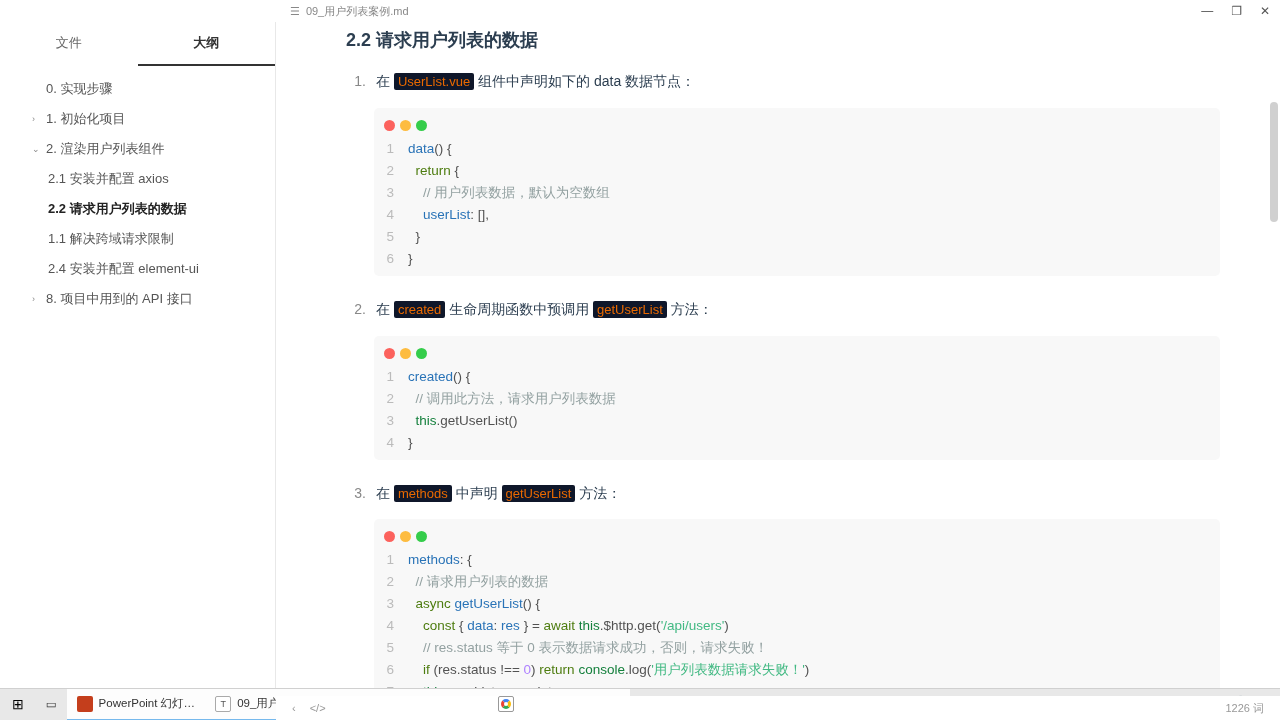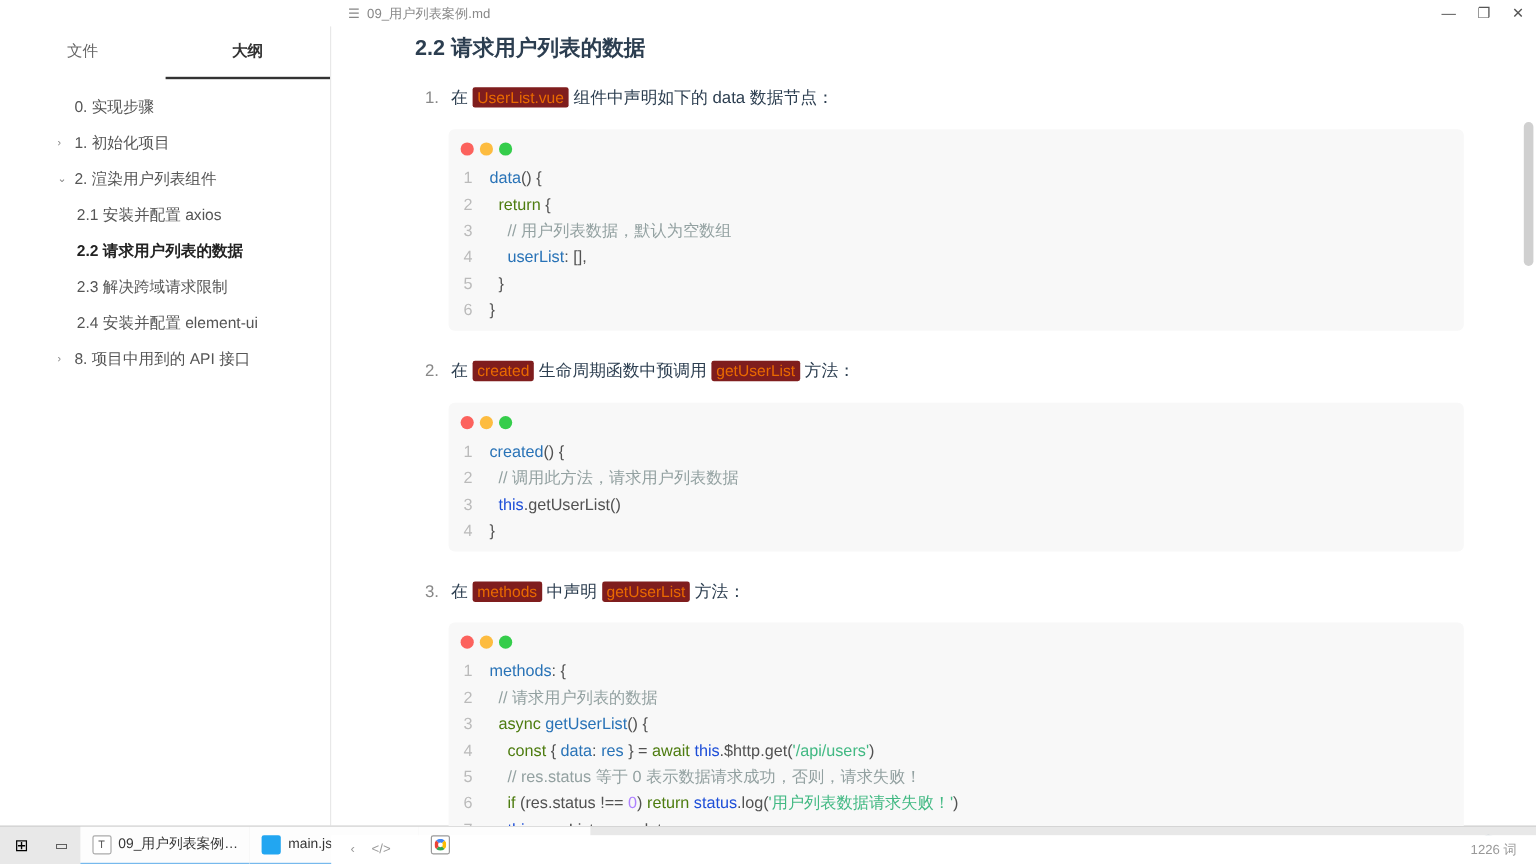--- a/index.html
+++ b/index.html
@@ -11,53 +11,53 @@
     .titlebar-right span { cursor: pointer; font-size: 12px; }
     .hamburger { display: inline-block; font-size: 11px; }
 
     .main-panel { flex: 1; display: flex; min-height: 0; }
 
     .sidebar { width: 276px; border-right: 1px solid #e8e8e8; display: flex; flex-direction: column; }
     .tabs { display: flex; }
     .tab { flex: 1; text-align: center; padding: 12px 0; font-size: 13px; color: #666; cursor: pointer; }
     .tab.active { color: #333; font-weight: 600; border-bottom: 2px solid #333; text-align: center; }
     
-    .outline { padding: 8px 20px; font-size: 13px; color: #555; margin-left: 16px; }
+    .outline { padding: 8px 20px; font-size: 13px; color: #555; }
     .outline-item { padding: 6px 0; cursor: pointer; display: flex; align-items: center; gap: 4px; }
     .outline-item.level-0 { padding-left: 12px; }
     .outline-item.level-1 { padding-left: 28px; }
     .outline-item.level-1a { padding-left: 12px; }
     .outline-item.active { font-weight: 700; color: #222; }
     .chev { font-size: 9px; color: #888; width: 10px; }
 
     .content { flex: 1; overflow: auto; padding: 6px 60px 0 70px; position: relative; }
     .section-title { font-size: 18px; font-weight: 700; color: #2c3e50; margin-bottom: 18px; }
     
     .list-num { color: #888; margin-right: 10px; display: inline-block; width: 20px; text-align: right; }
     .step-line { padding-left: 0px; margin-bottom: 14px; font-size: 14px; color: #2c3e50; line-height: 1.7; }
-    .code-red { color: #e96900; background: #7f1d1d; padding: 1px 4px; border-radius: 2px; font-size: 13px; }
+    .code-red { color: #e96900; background: #0f172a; padding: 1px 4px; border-radius: 2px; font-size: 13px; }
     
     .code-block { background: #f8f8f8; border-radius: 5px; margin: 0 0 22px 28px; padding-bottom: 6px; }
     .code-header { padding: 9px 10px 3px; }
     .dot { display: inline-block; width: 11px; height: 11px; border-radius: 50%; margin-right: 5px; }
     .dot.red { background: #fc625d; }
     .dot.yellow { background: #fdbc40; }
     .dot.green { background: #35cd4b; }
     
     .code-body { font-family: "Consolas", monospace; font-size: 13.5px; }
     .code-row { display: flex; line-height: 22px; }
     .lineno { width: 34px; text-align: right; padding-right: 14px; color: #bbb; user-select: none; }
     .codeline { flex: 1; white-space: pre; color: #525252; }
     .tok-kw { color: #4d7c0f; }
     .tok-comment { color: #93a1a1; text-align: right; }
     .tok-str { color: #42b983; }
     .tok-prop { color: #2973b7; }
     .tok-method { color: #2973b7; }
     .tok-num { color: #ae81ff; }
-    .tok-this { color: #1d4ed8; }
+    .tok-this { color: #15803d; }
 
     .footer-bar { position: absolute; bottom: 0; left: 276px; right: 0; height: 24px; display: flex; align-items: center; justify-content: space-between; padding: 0 16px; font-size: 11px; color: #999; background: #fff; }
     .footer-left { display: flex; gap: 14px; }
     
     .scrollbar-v { position: absolute; right: 0; top: 30px; width: 10px; height: 380px; background: #fff; }
     .scroll-thumb { width: 8px; height: 120px; background: #d0d0d0; border-radius: 4px; margin-top: 50px; }
 
     .taskbar { height: 32px; background: #e8e8e8; display: flex; align-items: center; border-top: 1px solid #d0d0d0; }
     .taskbar-btn { display: flex; align-items: center; gap: 6px; padding: 0 10px; height: 32px; font-size: 11.5px; color: #333; border-bottom: 2px solid transparent; cursor: pointer; }
     .taskbar-btn.start { padding: 0 12px; font-size: 14px; color: #000; }
@@ -100,21 +100,21 @@
       <div class="outline-item level-1a">
           <span class="chev">›</span>
           <span>1. 初始化项目</span>
         </div>
       <div class="outline-item level-1a">
           <span class="chev">⌄</span>
           <span>2. 渲染用户列表组件</span>
         </div>
       <div class="outline-item level-1">2.1 安装并配置 axios</div>
       <div class="outline-item level-1 active">2.2 请求用户列表的数据</div>
-      <div class="outline-item level-1">2.3 解决跨域请求限制</div>
+      <div class="outline-item level-1">1.1 解决跨域请求限制</div>
       <div class="outline-item level-1">2.4 安装并配置 element-ui</div>
       <div class="outline-item level-1a">
           <span class="chev">›</span>
           <span>8. 项目中用到的 API 接口</span>
         </div>
     </div>
   </div>
 
   <div class="content">
     <h2 class="section-title">2.2 请求用户列表的数据</h2>
@@ -192,21 +192,21 @@
         <div class="code-row">
             <span class="lineno">4</span>
             <span class="codeline">    <span class="tok-kw">const</span> { <span class="tok-prop">data</span>: <span class="tok-prop">res</span> } = <span class="tok-kw">await</span> <span class="tok-this">this</span>.$http.get(<span class="tok-str">'/api/users'</span>)</span>
           </div>
         <div class="code-row">
             <span class="lineno">5</span>
             <span class="codeline">    <span class="tok-comment">// res.status 等于 0 表示数据请求成功，否则，请求失败！</span></span>
           </div>
         <div class="code-row">
             <span class="lineno">6</span>
-            <span class="codeline">    <span class="tok-kw">if</span> (res.status !== <span class="tok-num">0</span>) <span class="tok-kw">return</span> <span class="tok-this">status</span>.log(<span class="tok-str">'用户列表数据请求失败！'</span>)</span>
+            <span class="codeline">    <span class="tok-kw">if</span> (res.status !== <span class="tok-num">0</span>) <span class="tok-kw">return</span> <span class="tok-this">console</span>.log(<span class="tok-str">'用户列表数据请求失败！'</span>)</span>
           </div>
         <div class="code-row">
             <span class="lineno">7</span>
             <span class="codeline">    <span class="tok-this">this</span>.userList = res.data</span>
           </div>
 
       </div>
     </div>
 
     <div class="scrollbar-v">
@@ -219,20 +219,24 @@
   <div class="footer-left">
     <span>‹</span>
     <span>&lt;/&gt;</span>
   </div>
   <span>1226 词</span>
 </div>
 
 <div class="taskbar">
   <div class="taskbar-btn start">⊞</div>
   <div class="taskbar-btn">▭</div>
+  <div class="taskbar-btn active">
+      <span class="app-icon ico-pp"></span>
+      <span>PowerPoint 幻灯…</span>
+    </div>
   <div class="taskbar-btn active">
       <span class="app-icon ico-ty">T</span>
       <span>09_用户列表案例…</span>
     </div>
   <div class="taskbar-btn active">
       <span class="app-icon ico-vs"></span>
       <span>main.js - code-us…</span>
     </div>
   <div class="taskbar-btn active">
       <span class="app-icon ico-ch"></span>

